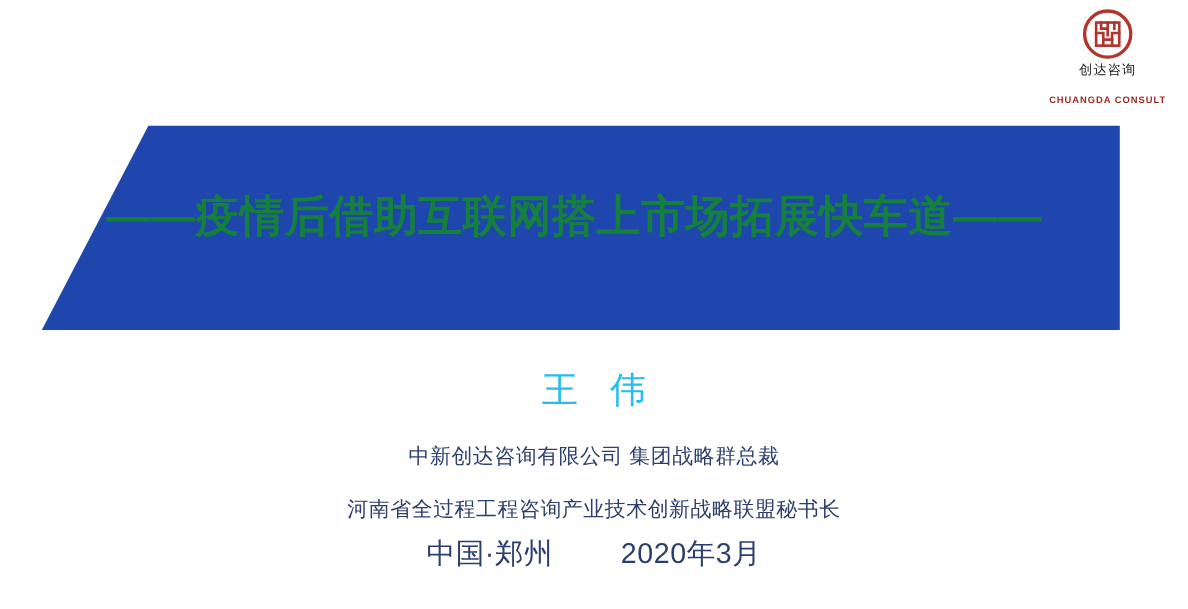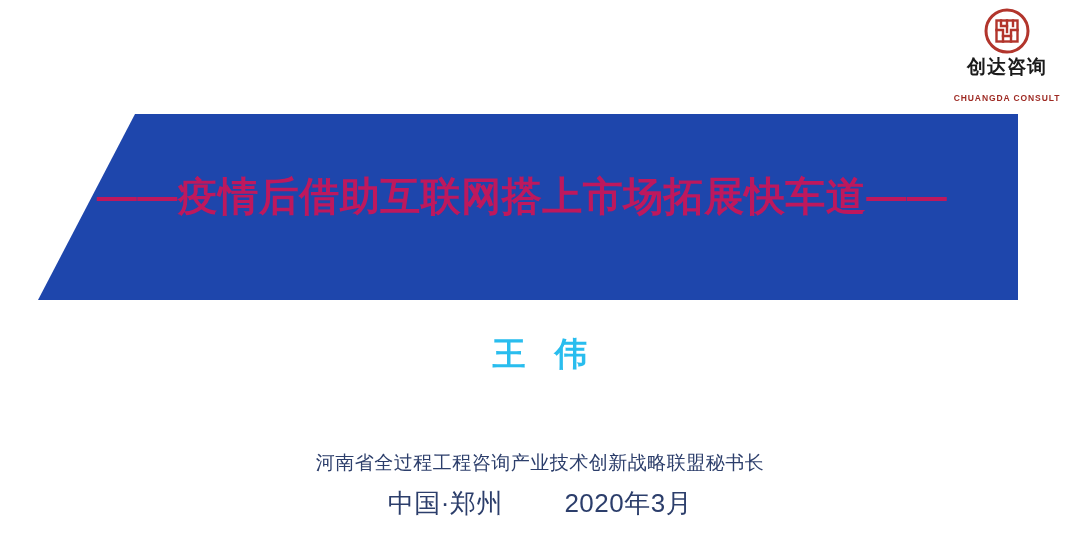--- a/index.html
+++ b/index.html
@@ -35,22 +35,22 @@
   }
   .logo-seal {
     width: 46px;
     height: 46px;
     position: relative;
   }
   .logo-seal svg { display: block; }
 
   .logo-cn {
     margin-top: 3px;
-    font-size: 19px;
-    font-weight: bold;
+    font-size: 12px;
+    font-weight: normal;
     letter-spacing: 1px;
     color: #1a1a1a;
     line-height: 1;
     white-space: nowrap;
   }
   .logo-en {
     margin-top: 18px;
     font-size: 8.5px;
     font-weight: bold;
     letter-spacing: 0.9px;
@@ -75,39 +75,39 @@
   }
   .banner-title {
     position: absolute;
     left: 0;
     top: 0;
     width: 1080px;
     height: 164px;
     display: flex;
     align-items: center;
     justify-content: center;
-    color: #be185d;
+    color: #15803d;
     font-size: 40px;
     font-weight: bold;
     letter-spacing: 0.5px;
     white-space: nowrap;
     padding-right: 36px;
     box-sizing: border-box;
   }
 
   
   .speaker-name {
     position: absolute;
     left: 0;
     top: 332px;
     width: 1080px;
     text-align: center;
     color: #29bdee;
     font-size: 33px;
-    font-weight: bold;
+    font-weight: normal;
     letter-spacing: 10px;
     text-indent: 10px;
   }
 
   .detail-line {
     position: absolute;
     left: 0;
     width: 1080px;
     text-align: center;
     color: #2c3e6b;
@@ -145,20 +145,21 @@
 
   <div class="banner-wrap">
     <svg class="banner-shape" viewBox="0 0 1080 186" preserveAspectRatio="none" xmlns="http://www.w3.org/2000/svg">
       <polygon points="135,0 1018,0 1018,186 38,186" fill="#1e46ac"></polygon>
     </svg>
     <div class="banner-title">——疫情后借助互联网搭上市场拓展快车道——</div>
   </div>
 
   <div class="speaker-name">王 伟</div>
 
+  <div class="detail-line detail-1">中新创达咨询有限公司 集团战略群总裁</div>
   <div class="detail-line detail-2">河南省全过程工程咨询产业技术创新战略联盟秘书长</div>
   <div class="detail-line detail-3">
     <span>中国·郑州</span>
     <span class="gap"></span>
     <span>2020年3月</span>
   </div>
 
 </div>
 
 </body></html>

